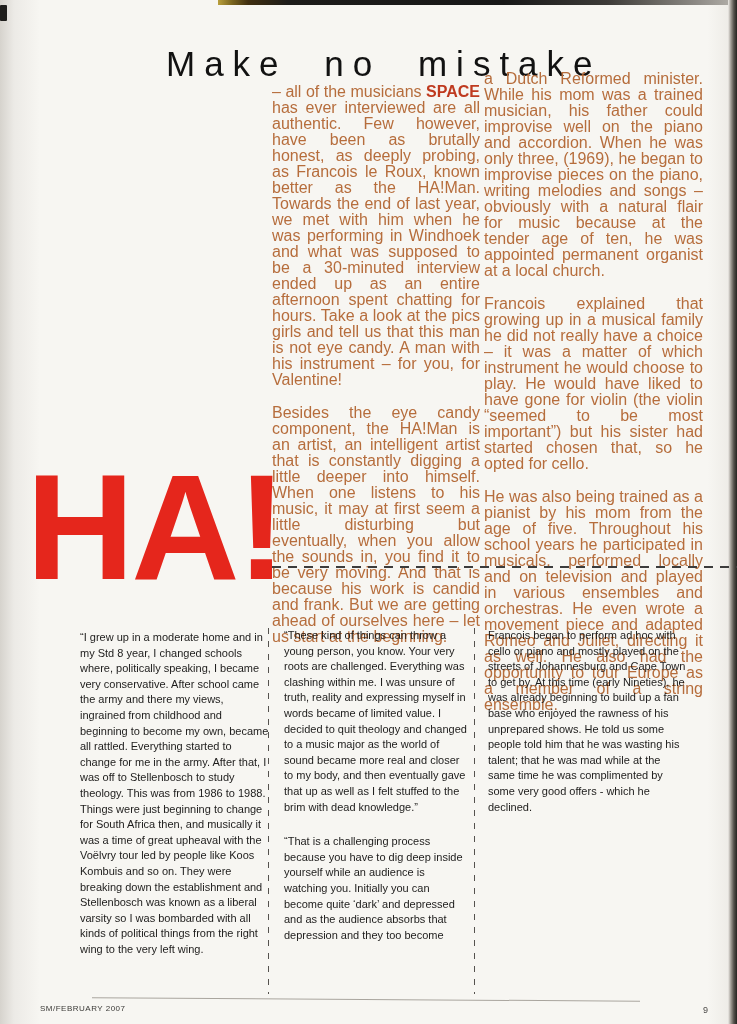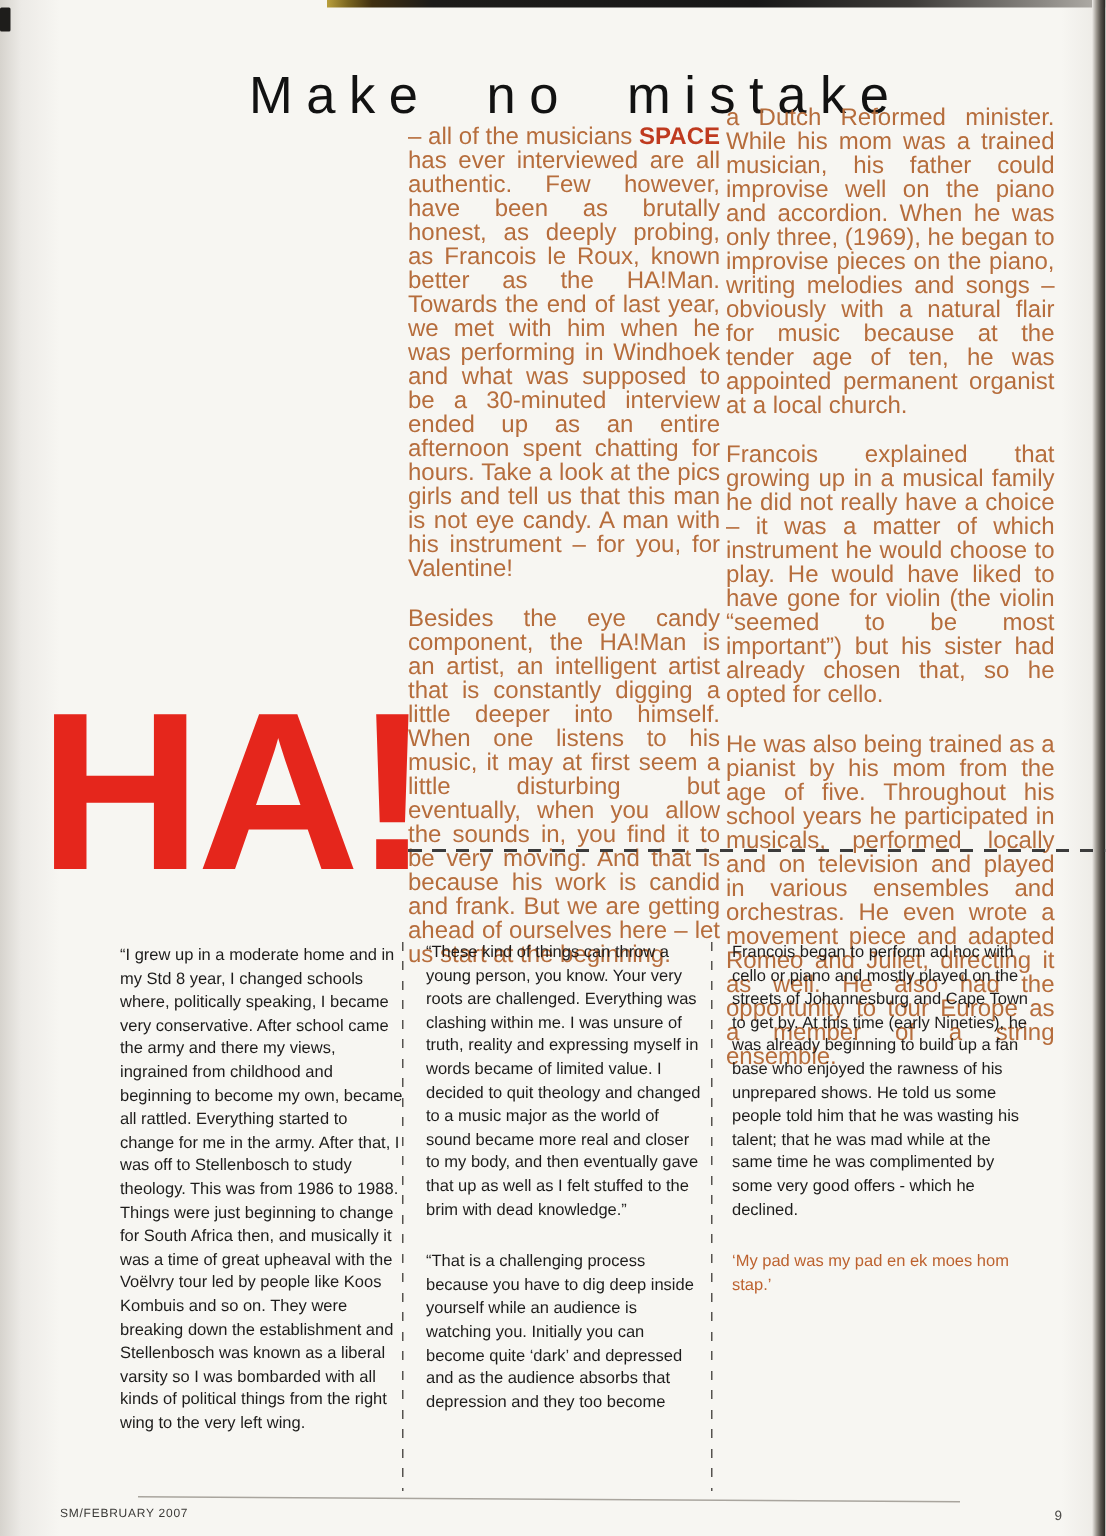--- a/index.html
+++ b/index.html
@@ -65,38 +65,37 @@
 
 <div class="abs title">Make no mistake</div>
 
 <div class="abs ucol ucol1">
   <p><span>– all of the musicians </span><span class="brand">SPACE</span><span> has ever interviewed are all authentic. Few however, have been as brutally honest, as deeply probing, as Francois le Roux, known better as the HA!Man. Towards the end of last year, we met with him when he was performing in Windhoek and what was supposed to be a 30-minuted interview ended up as an entire afternoon spent chatting for hours. Take a look at the pics girls and tell us that this man is not eye candy. A man with his instrument – for you, for Valentine!</span></p>
   <p>Besides the eye candy component, the HA!Man is an artist, an intelligent artist that is constantly digging a little deeper into himself. When one listens to his music, it may at first seem a little disturbing but eventually, when you allow the sounds in, you find it to be very moving. And that is because his work is candid and frank. But we are getting ahead of ourselves here – let us start at the beginning.</p>
 </div>
 
 <div class="abs ucol ucol2">
   <p>a Dutch Reformed minister. While his mom was a trained musician, his father could improvise well on the piano and accordion. When he was only three, (1969), he began to improvise pieces on the piano, writing melodies and songs – obviously with a natural flair for music because at the tender age of ten, he was appointed permanent organist at a local church.</p>
-  <p>Francois explained that growing up in a musical family he did not really have a choice – it was a matter of which instrument he would choose to play. He would have liked to have gone for violin (the violin “seemed to be most important”) but his sister had already chosen that, so he opted for cello.</p>
+  <p>Francois explained that growing up in a musical family he did not really have a choice – it was a matter of which instrument he would choose to play. He would have liked to have gone for violin (the violin “seemed to be most important”) but his sister had started chosen that, so he opted for cello.</p>
   <p>He was also being trained as a pianist by his mom from the age of five. Throughout his school years he participated in musicals, performed locally and on television and played in various ensembles and orchestras. He even wrote a movement piece and adapted Romeo and Juliet, directing it as well. He also had the opportunity to tour Europe as a member of a string ensemble.</p>
 </div>
 
 <div class="abs haline">HA!</div>
 
 <div class="abs hdash"></div>
 <div class="abs vdash vdash1"></div>
 <div class="abs vdash vdash2"></div>
 
 <div class="abs lcol lcol1">
   <p>“I grew up in a moderate home and in my Std 8 year, I changed schools where, politically speaking, I became very conservative. After school came the army and there my views, ingrained from childhood and beginning to become my own, became all rattled. Everything started to change for me in the army. After that, I was off to Stellenbosch to study theology. This was from 1986 to 1988. Things were just beginning to change for South Africa then, and musically it was a time of great upheaval with the Voëlvry tour led by people like Koos Kombuis and so on. They were breaking down the establishment and Stellenbosch was known as a liberal varsity so I was bombarded with all kinds of political things from the right wing to the very left wing.</p>
 </div>
 
 <div class="abs lcol lcol2">
   <p>“These kind of things can throw a young person, you know. Your very roots are challenged. Everything was clashing within me. I was unsure of truth, reality and expressing myself in words became of limited value. I decided to quit theology and changed to a music major as the world of sound became more real and closer to my body, and then eventually gave that up as well as I felt stuffed to the brim with dead knowledge.”</p>
   <p>“That is a challenging process because you have to dig deep inside yourself while an audience is watching you. Initially you can become quite ‘dark’ and depressed and as the audience absorbs that depression and they too become</p>
 </div>
 
 <div class="abs lcol lcol3">
   <p>Francois began to perform ad hoc with cello or piano and mostly played on the streets of Johannesburg and Cape Town to get by. At this time (early Nineties), he was already beginning to build up a fan base who enjoyed the rawness of his unprepared shows. He told us some people told him that he was wasting his talent; that he was mad while at the same time he was complimented by some very good offers - which he declined.</p>
-  <p class="pullquote">‘My pad was my pad en ek moes hom stap.’</p>
 </div>
 
 <div class="abs footer-left">SM/FEBRUARY 2007</div>
 <div class="abs page-num">9</div>
 
 </body></html>

